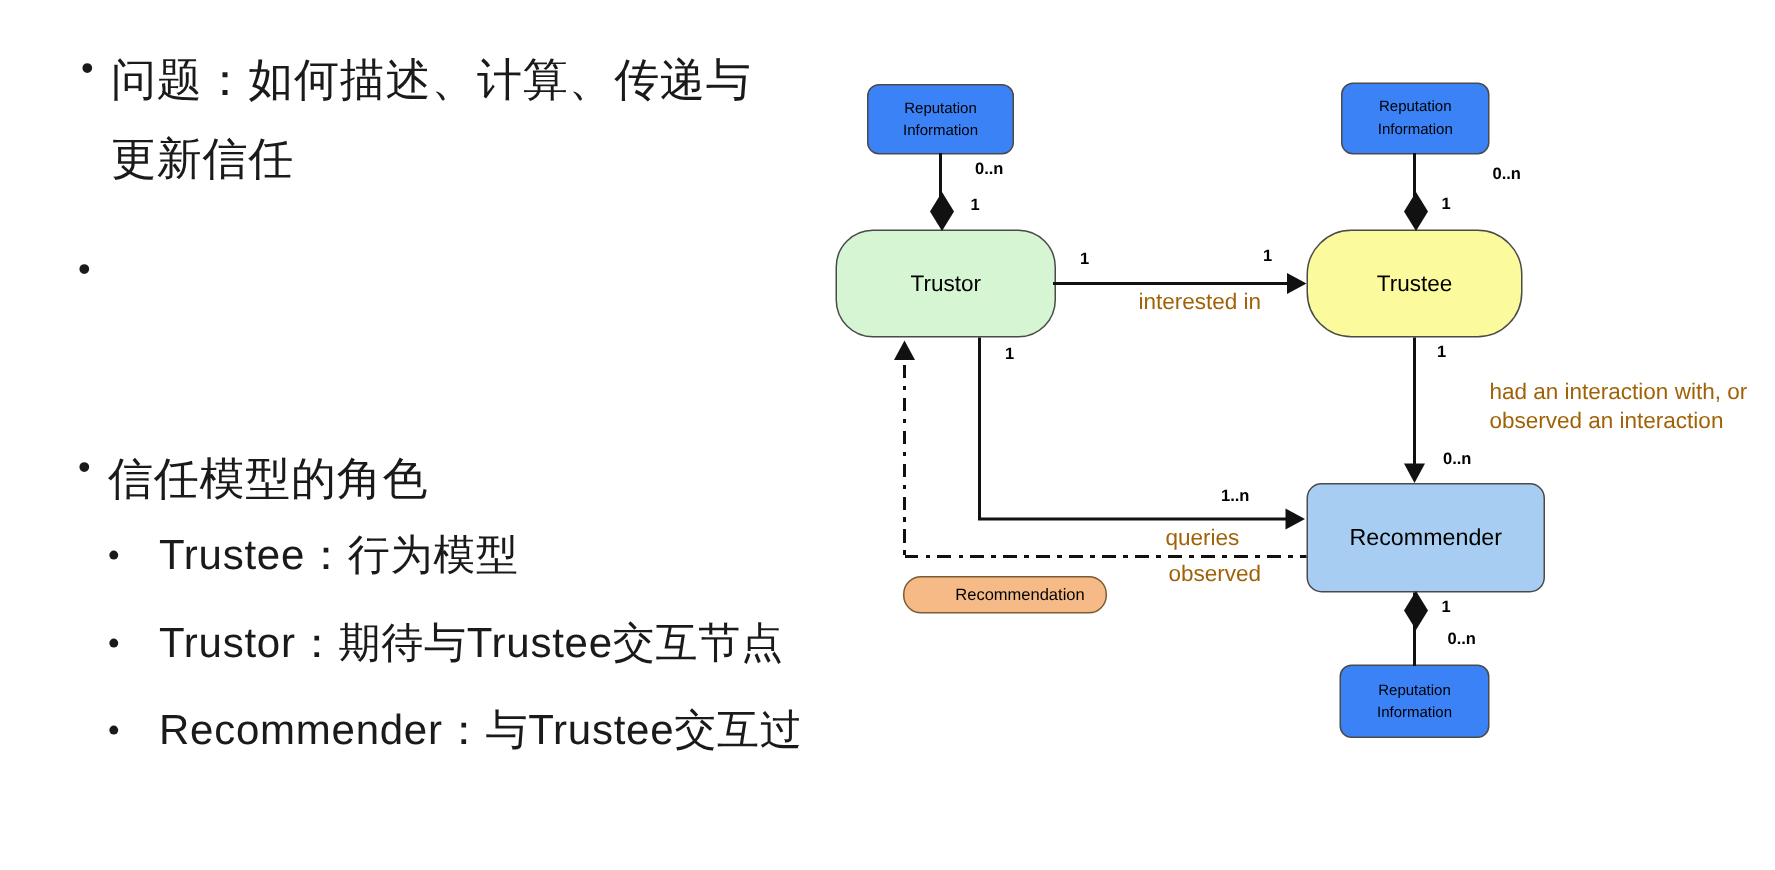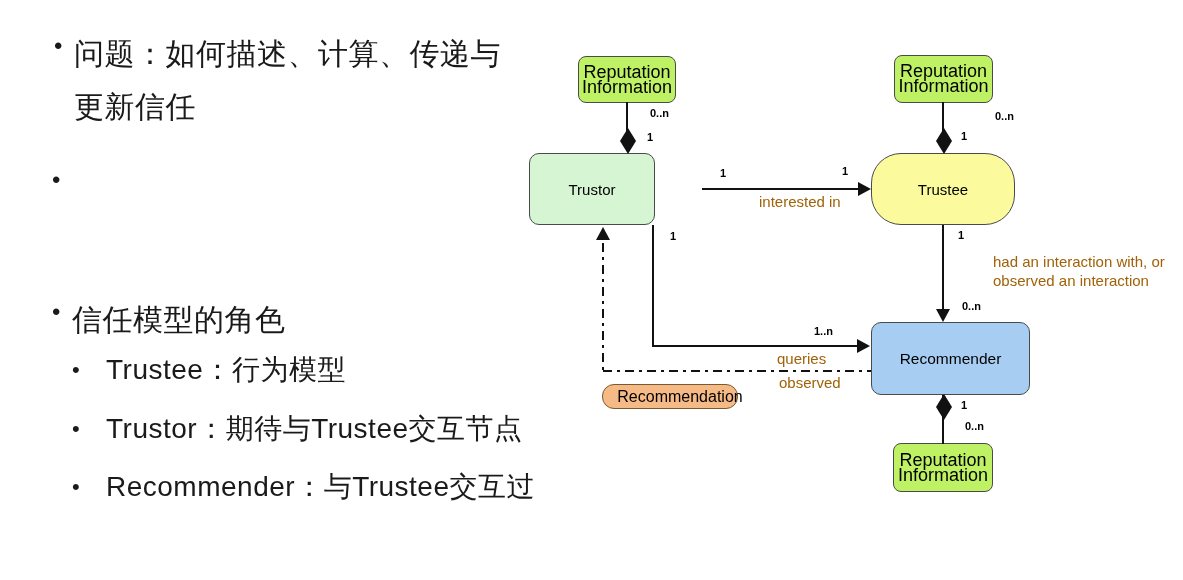--- a/index.html
+++ b/index.html
@@ -17,22 +17,22 @@
   .btxt.sub { font-size:28px; line-height:34px; }
   
   .node {
     position:absolute; box-sizing:border-box; border:1.6px solid #4a4a4a;
     border-radius:10px; display:flex; align-items:center; justify-content:center;
     text-align:center; font-size:15px; color:#000;
   }
   .node.green  { background:#D5F5D3; }
   .node.yellow { background:#FBFB9D;border-radius:30px; }
   .node.blue   { background:#A7CEF2; font-size:15.5px; }
-  .node.rep    { background:#bef264; border-radius:8px; font-size:18px; line-height:15px; white-space:pre-line; border-width:1.4px; }
-  .node.pill   { background:#F6BA87; border-radius:12px; font-size:16px; border-width:1.4px; border-color:#7a5a32;padding-left:20px; }
+  .node.rep    { background:#3b82f6; border-radius:8px; font-size:10px; line-height:15px; white-space:pre-line; border-width:1.4px; }
+  .node.pill   { background:#F6BA87; border-radius:12px; font-size:11px; border-width:1.4px; border-color:#7a5a32;padding-left:20px; }
   .ln  { position:absolute; background:#111; }
   .ddh { position:absolute; height:2px;
          background:repeating-linear-gradient(90deg,#111 0 9px,transparent 9px 14px,#111 14px 17px,transparent 17px 22px); }
   .ddv { position:absolute; width:2px;
          background:repeating-linear-gradient(180deg,#111 0 9px,transparent 9px 14px,#111 14px 17px,transparent 17px 22px); }
   .arr { position:absolute; width:0; height:0; }
   .arr.right { border-top:7px solid transparent; border-bottom:7px solid transparent; border-left:13px solid #111; }
   .arr.down  { border-left:7px solid transparent; border-right:7px solid transparent; border-top:13px solid #111; }
   .arr.up    { border-left:7px solid transparent; border-right:7px solid transparent; border-bottom:13px solid #111; }
   .diamond   { position:absolute; width:16px; height:26px; background:#111;
@@ -67,21 +67,21 @@
 
   <div class="diagram">
 
     <div class="node rep" style="left:578px; top:56px;  width:98px;  height:47px;">Reputation
 Information</div>
     <div class="node rep" style="left:894px; top:55px;  width:99px;  height:48px;">Reputation
 Information</div>
     <div class="node rep" style="left:893px; top:443px; width:100px; height:49px;">Reputation
 Information</div>
 
-    <div class="node green" style="left:529px; top:153px; width:126px; height:72px;">Trustor</div>
+    <div class="node green" style="left:557px; top:153px; width:147px; height:72px;border-radius:25px;">Trustor</div>
     <div class="node yellow" style="left:871px; top:153px; width:144px; height:72px;">Trustee</div>
     <div class="node blue" style="left:871px; top:322px; width:159px; height:73px;">Recommender</div>
 
     <div class="node pill" style="left:602px; top:384px; width:136px; height:25px;">Recommendation</div>
 
     <div class="ln" style="left:626px; top:102px; width:2px; height:30px;"></div>
     <div class="diamond" style="left:620px; top:128px;"></div>
     <span class="mult" style="left:650px; top:107px;">0..n</span>
     <span class="mult" style="left:647px; top:131px;">1</span>
 

